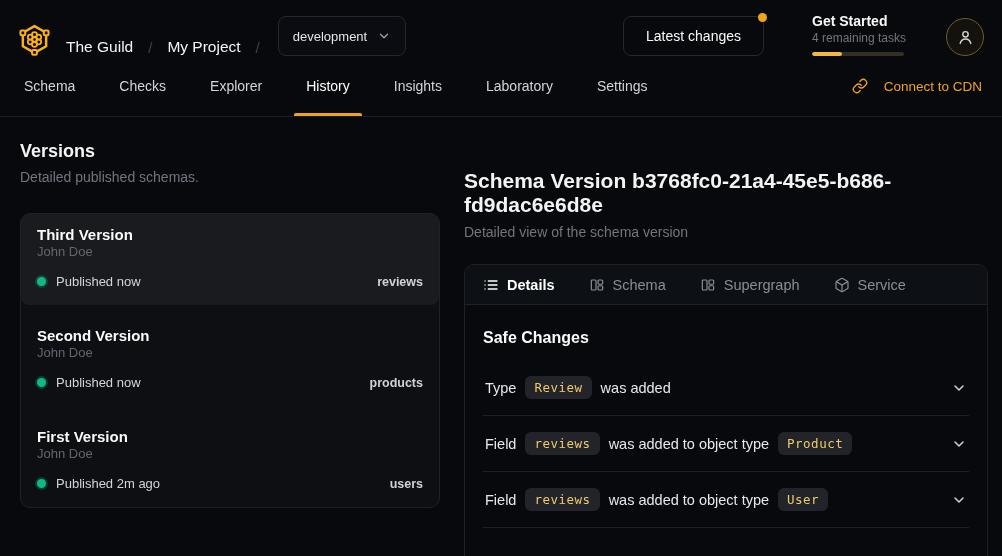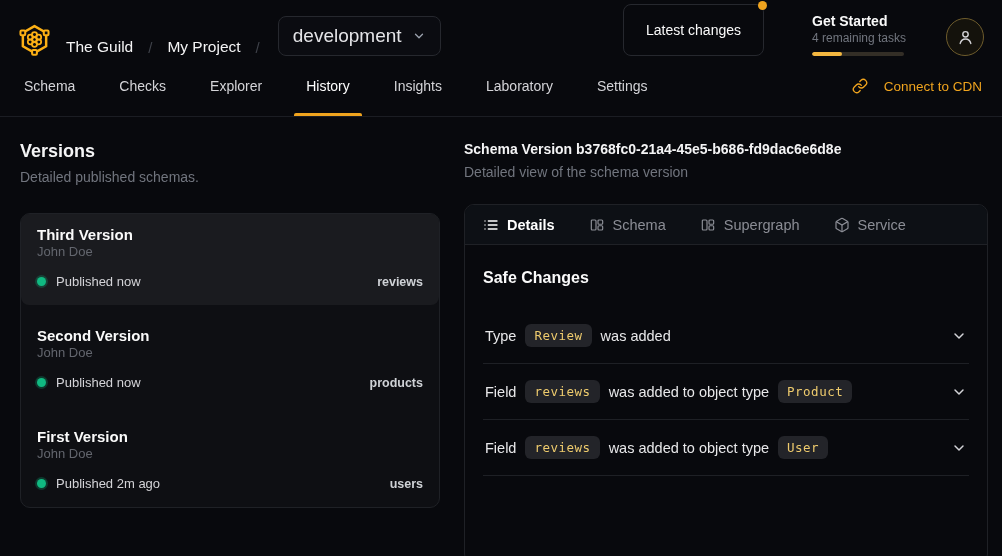--- a/index.html
+++ b/index.html
@@ -13,26 +13,26 @@
   svg { display:block; }
 
   
   .header { height:56px; display:flex; align-items:flex-end; padding:0 18px; }
   .logo { width:33px; height:33px; cursor:pointer; }
   .crumb { font-size:15.5px; color:#f4f4f5; margin-left:15px; cursor:pointer; }
   .crumb-sep { color:#3f424a; margin-left:15px; font-size:15px; }
   .target-select {
     margin-left:18px; height:40px; display:flex; align-items:center; gap:10px;
     padding:10px 14px; border:1px solid #26282e; border-radius:8px;
-    font-size:19px; color:#e4e4e7; cursor:pointer; background:#0b0c11;
+    font-size:13px; color:#e4e4e7; cursor:pointer; background:#0b0c11;
   }
   .target-select .chev { color:#9ca3af; }
   .spacer { flex:1; }
   .latest-btn {
-    position:relative; height:52px; padding:0 22px; display:flex; align-items:center;
+    position:relative; height:40px; padding:0 22px; display:flex; align-items:center;
     border:1px solid #26282e; border-radius:8px; background:transparent;
     color:#fafafa; font-size:14px; font-family:inherit; cursor:pointer;
   }
   .latest-btn .dot {
     position:absolute; top:-4px; right:-4px; width:9px; height:9px;
     border-radius:50%; background:#f0a41e;
   }
   .get-started { margin-left:48px; width:92px; cursor:pointer; }
   .gs-title { font-size:14px; font-weight:700; color:#fafafa; white-space:nowrap; }
   .gs-sub { font-size:12px; color:#71757e; margin-top:2px; white-space:nowrap; }
@@ -80,21 +80,21 @@
   }
   .detail-tabs {
     height:40px; flex:0 0 40px; background:#0d1015; border-bottom:1px solid #1f2126;
     display:flex; align-items:center; gap:34px; padding:0 18px;
   }
   .dtab { display:flex; align-items:center; gap:8px; font-size:14.5px; color:#8b8d95; cursor:pointer; }
   .dtab.active { color:#ffffff; font-weight:700; }
   .dtab.active svg { stroke:#ffffff; }
   .dtab svg { stroke:#8b8d95; }
   .detail-body { padding:16px 18px 0; }
-  .section-title { font-size:16px; font-weight:700; color:#fafafa; margin:8px 0 21px; }
+  .section-title { font-size:16px; font-weight:700; color:#fafafa; margin:8px 0 13px; }
   .change-row {
     display:flex; align-items:center; gap:9px; padding:16px 2px;
     border-bottom:1px solid #1e2025; font-size:14.5px; color:#e8e8ea; cursor:pointer;
   }
   .code-badge {
     font-family:"DejaVu Sans Mono", monospace; font-size:12.5px; letter-spacing:.5px;
     color:#eecb6d; background:#232429; border-radius:6px; padding:4px 9px;
   }
   .code-badge:empty { display:none; }
   .row-chev { margin-left:auto; color:#d4d4d8; }
@@ -210,21 +210,21 @@
           <span class="green-dot"></span>
           <span class="vi-status">Published 2m ago</span>
           <span class="vi-service">users</span>
         </div>
       </div>
 
     </div>
   </div>
 
   <div>
-    <div class="panel-title" style="font-size:14px;">Schema Version b3768fc0-21a4-45e5-b686-fd9dac6e6d8e</div>
+    <div class="panel-title" style="font-size:21px;margin-top:28px;">Schema Version b3768fc0-21a4-45e5-b686-fd9dac6e6d8e</div>
     <div class="panel-sub">Detailed view of the schema version</div>
 
     <div class="detail-card">
       <div class="detail-tabs">
         <div class="dtab active">
           <span>
             <svg width="16" height="16" viewBox="0 0 24 24" fill="none" stroke-width="2" stroke-linecap="round" stroke="currentColor">
                 <line x1="8" y1="6" x2="21" y2="6"></line>
                 <line x1="8" y1="12" x2="21" y2="12"></line>
                 <line x1="8" y1="18" x2="21" y2="18"></line>

